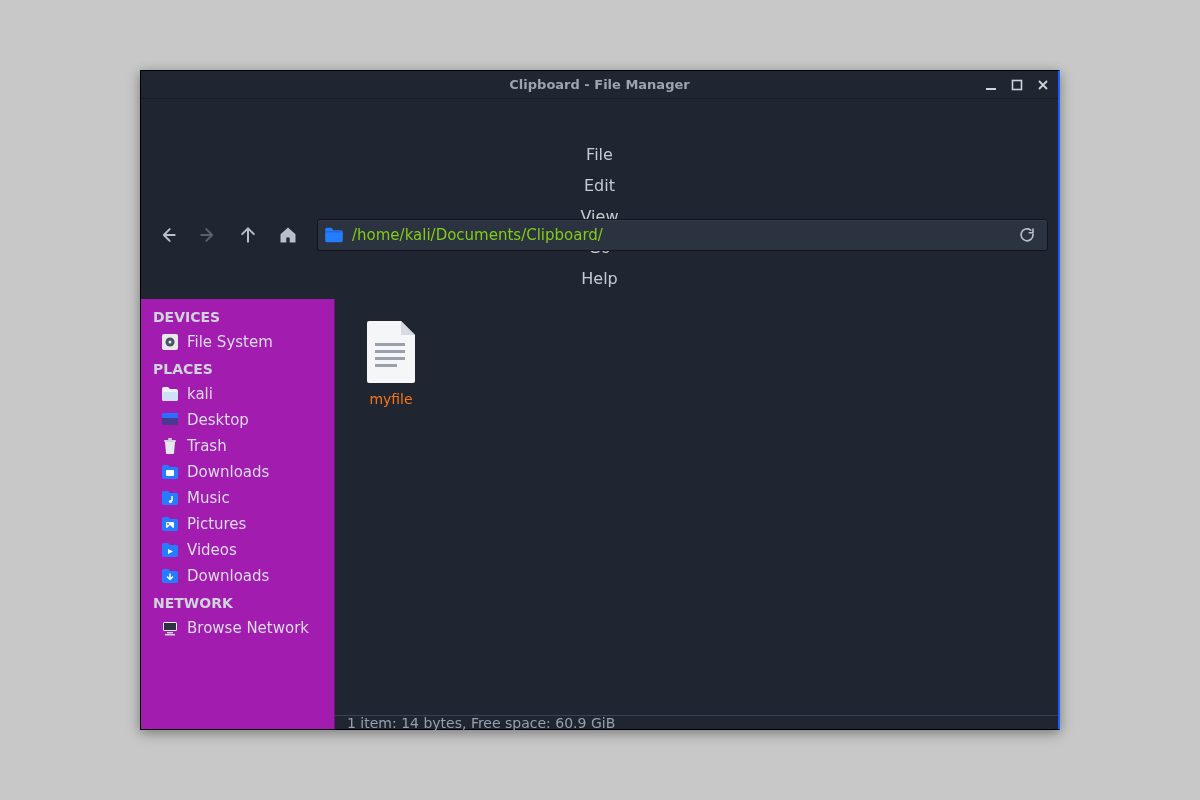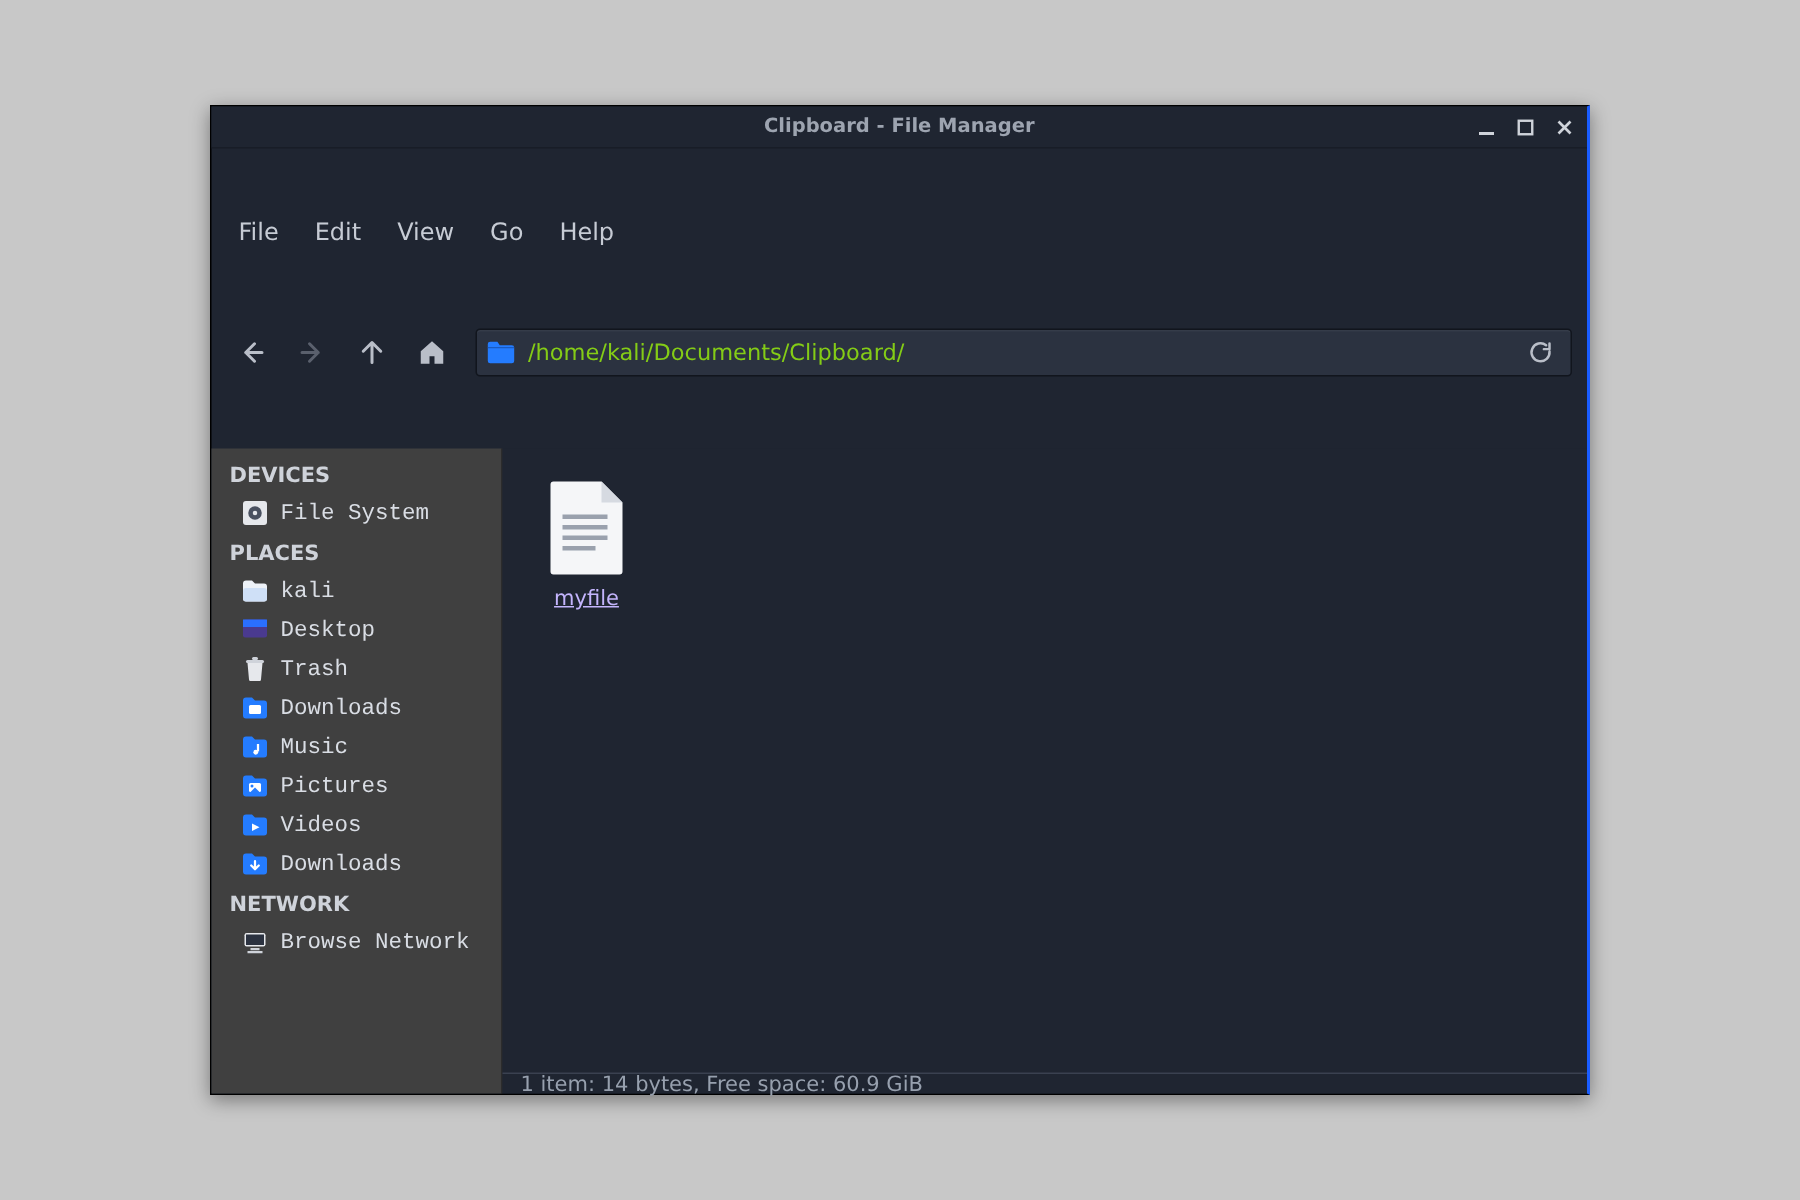--- a/index.html
+++ b/index.html
@@ -56,24 +56,26 @@
     cursor: pointer;
     display: flex;
     align-items: center;
     justify-content: center;
   }
   .window-controls button svg { width: 12px; height: 12px; }
   
   .menubar {
     height: 34px;
     display: flex;
+    align-items: center;
     gap: 4px;
     padding: 0 8px;
     color: #c6cbd4;
     font-size: 16px;
+    flex-direction: column;
   }
   .menubar .menu-item {
     padding: 4px 10px;
     cursor: pointer;
   }
   
   .toolbar {
     height: 40px;
     display: flex;
     align-items: center;
@@ -134,40 +136,39 @@
   }
   .refresh-btn svg { width: 18px; height: 18px; }
   
   .body {
     flex: 1;
     display: flex;
     min-height: 0;
   }
   .sidebar {
     width: 194px;
-    background: #404040;
+    background: #a21caf;
     color: #d9dde4;
     overflow-y: auto;
     font-size: 15px;
     padding: 4px 0;
     border-right: 1px solid rgba(0,0,0,0.3);
   }
   .sidebar-header {
     font-weight: 700;
     color: #cfd3da;
     padding: 6px 12px 4px 12px;
     font-size: 14px;
   }
   .sidebar-item {
     display: flex;
     align-items: center;
     gap: 8px;
     padding: 4px 12px 4px 20px;
     cursor: pointer;
-    font-family: Liberation Mono, monospace;
   }
   .sidebar-icon {
     width: 18px;
     height: 18px;
     flex-shrink: 0;
     display: flex;
     align-items: center;
     justify-content: center;
   }
   .sidebar-icon svg { width: 18px; height: 18px; }
@@ -198,22 +199,21 @@
   .file-icon {
     width: 56px;
     height: 66px;
     margin-bottom: 6px;
     position: relative;
   }
   .file-icon svg { width: 100%; height: 100%; }
   .file-label {
     font-size: 14px;
     text-align: center;
-    color: #c4b5fd;
-    text-decoration: underline;
+    color: #f97316;
   }
   .statusbar {
     height: 14px;
     border-top: 1px solid #3a4150;
     display: flex;
     align-items: center;
     padding: 0 12px;
     color: #97a0ae;
     font-size: 14px;
   }

